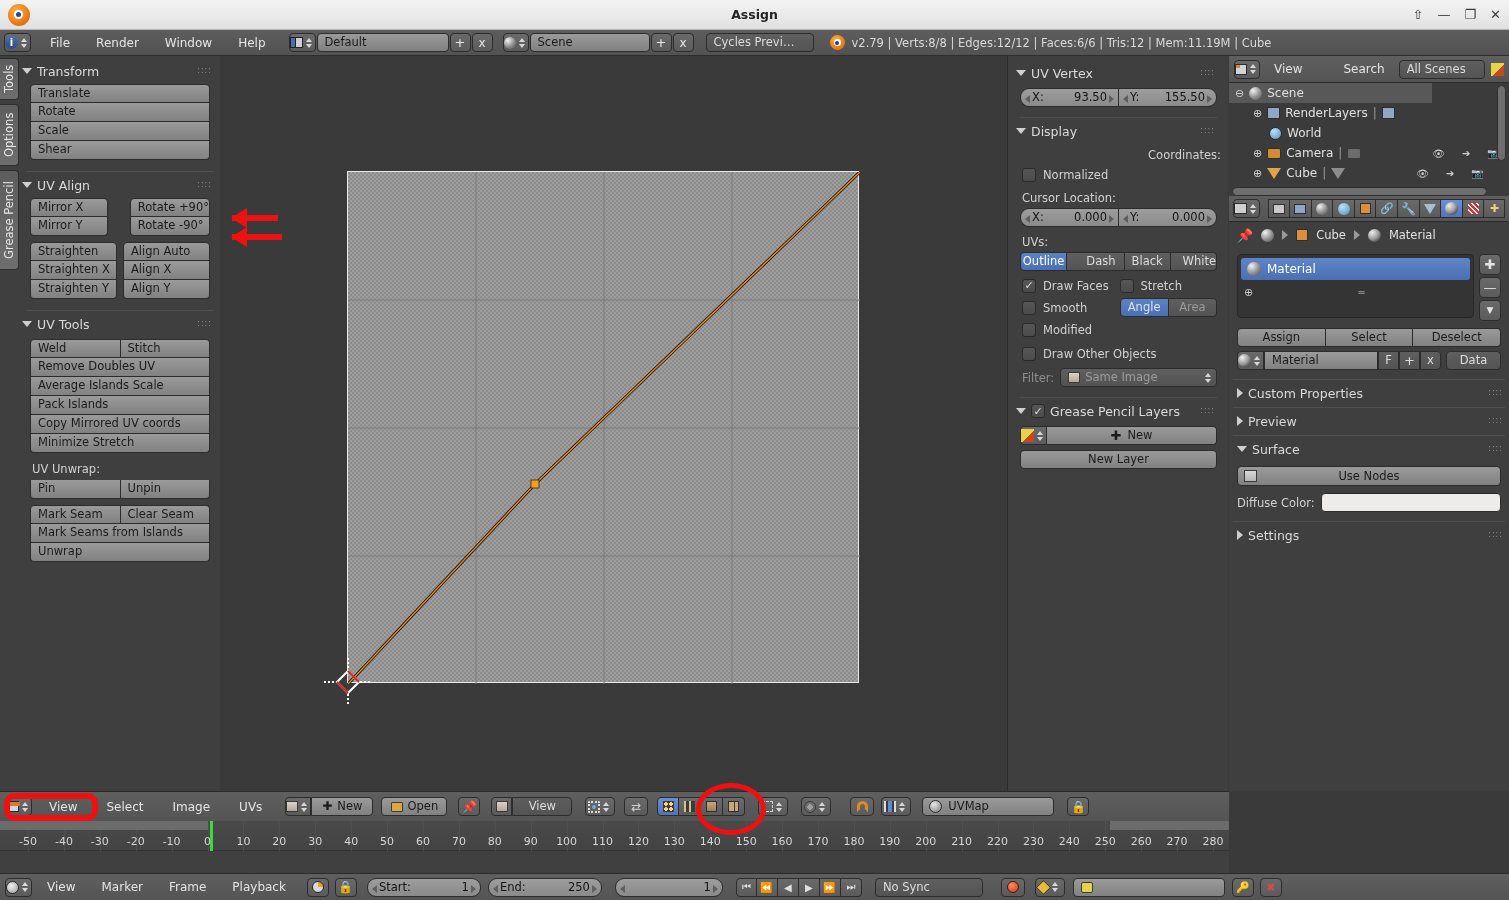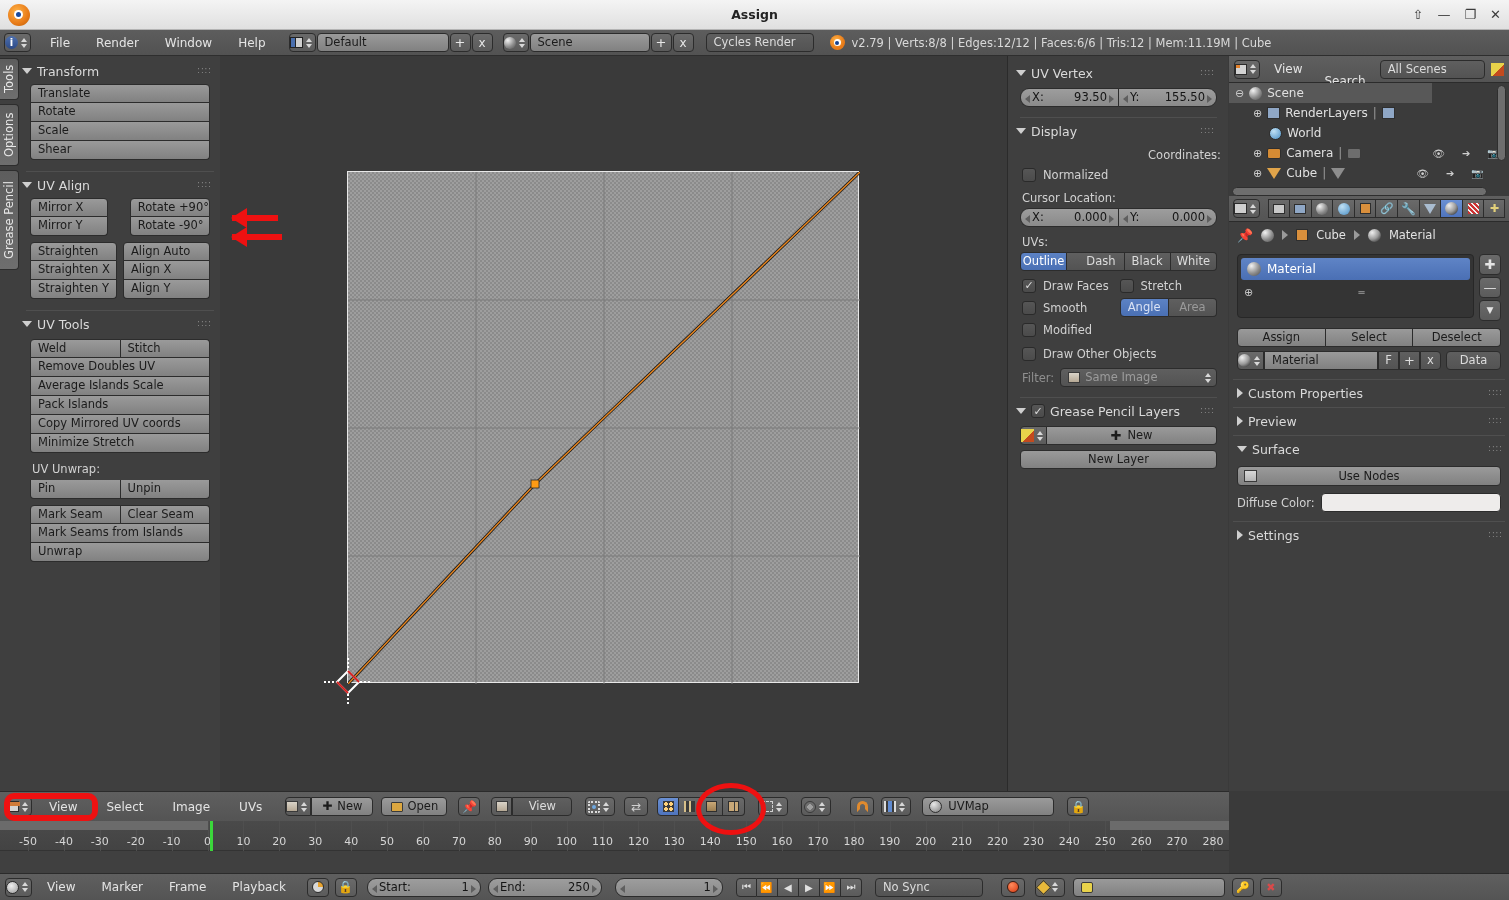--- a/index.html
+++ b/index.html
@@ -215,21 +215,21 @@
     <span class="sphere" style="width:12px;height:12px;"></span>
     <span class="spin">
         <i class="u"></i>
         <i class="d"></i>
       </span>
   </span>
   <span class="btn left" style="width:120px;margin-left:1px;">Scene</span>
   <span class="icobox" style="margin-left:1px;color:#e8e8e8;font-size:13px;">+</span>
   <span class="icobox" style="margin-left:1px;color:#e8e8e8;font-size:12px;">x</span>
 
-  <span class="btn dark left" style="width:108px;margin-left:12px;position:relative;padding-right:16px;">Cycles Render</span>
+  <span class="btn dark left" style="width:108px;margin-left:12px;position:relative;padding-right:16px;">Cycles Preview</span>
 
   <span style="margin-left:16px;display:inline-block;width:15px;height:15px;border-radius:50%;background:radial-gradient(circle at 40% 35%,#ffb347,#e87b18 60%);position:relative;">
     <span style="position:absolute;left:4px;top:4px;width:7px;height:7px;border-radius:50%;background:#fff;"></span>
     <span style="position:absolute;left:5.5px;top:5.5px;width:4px;height:4px;border-radius:50%;background:#17418f;"></span>
   </span>
   <span class="statusline" style="margin-left:7px;">v2.79 | Verts:8/8 | Edges:12/12 | Faces:6/6 | Tris:12 | Mem:11.19M | Cube</span>
 </div>
 
 <div id="toolshelf"></div>
 <div id="tstabs">
@@ -383,21 +383,21 @@
       <div class="numf pairr">
         <span class="nm">Y:</span>
         <span class="nv">0.000</span>
       </div>
     </div>
     <div class="lbl" style="margin:8px 0 3px 6px;">UVs:</div>
     <div class="grp" style="margin:0 4px;">
       <div class="btn blue" style="flex:1;">Outline</div>
       <div class="btn dark" style="flex:1;padding-left:11px;">Dash</div>
       <div class="btn dark" style="flex:1;">Black</div>
-      <div class="btn dark" style="flex:1;">White</div>
+      <div class="btn dark" style="flex:1;text-align:right;">White</div>
     </div>
     <div style="display:flex;margin:5px 4px 0 4px;">
       <div class="chkrow" style="flex:1 1 0;gap:7px;margin-left:2px;">
         <span class="chk">✓</span>
         <span class="lbl">Draw Faces</span>
       </div>
       <div class="chkrow" style="flex:1 1 0;gap:7px;">
         <span class="chk"></span>
         <span class="lbl">Stretch</span>
       </div>
@@ -461,21 +461,21 @@
     <span class="icobox">
       <span style="display:inline-block;width:12px;height:11px;background:#d3d3d3;border:1px solid #2b2b2b;position:relative;">
         <span style="position:absolute;left:0;top:0;width:4px;height:3px;background:#e2812b;"></span>
       </span>
       <span class="spin">
           <i class="u"></i>
           <i class="d"></i>
         </span>
     </span>
     <span class="menuitem" style="padding:0 8px;height:24px;line-height:24px;">View</span>
-    <span class="menuitem" style="padding:12px 8px;height:24px;line-height:24px;">Search</span>
+    <span class="menuitem" style="padding:0 8px;height:24px;line-height:24px;margin-left:19px;">Search</span>
     <div class="btn dark left" style="flex:1;position:relative;padding-right:16px;">All Scenes</div>
     <span style="display:inline-block;width:13px;height:13px;background:linear-gradient(135deg,#e8d24a 55%,#c34a1e 55%);"></span>
   </div>
   <div style="position:relative;">
     <div class="outrow sel" style="padding-left:6px;width:203px;">
       <span style="font-size:11px;color:#cfcfcf;">⊖</span>
       <span class="sphere" style="width:13px;height:13px;"></span>
       <span>Scene</span>
     </div>
     <div class="outrow" style="padding-left:24px;">

